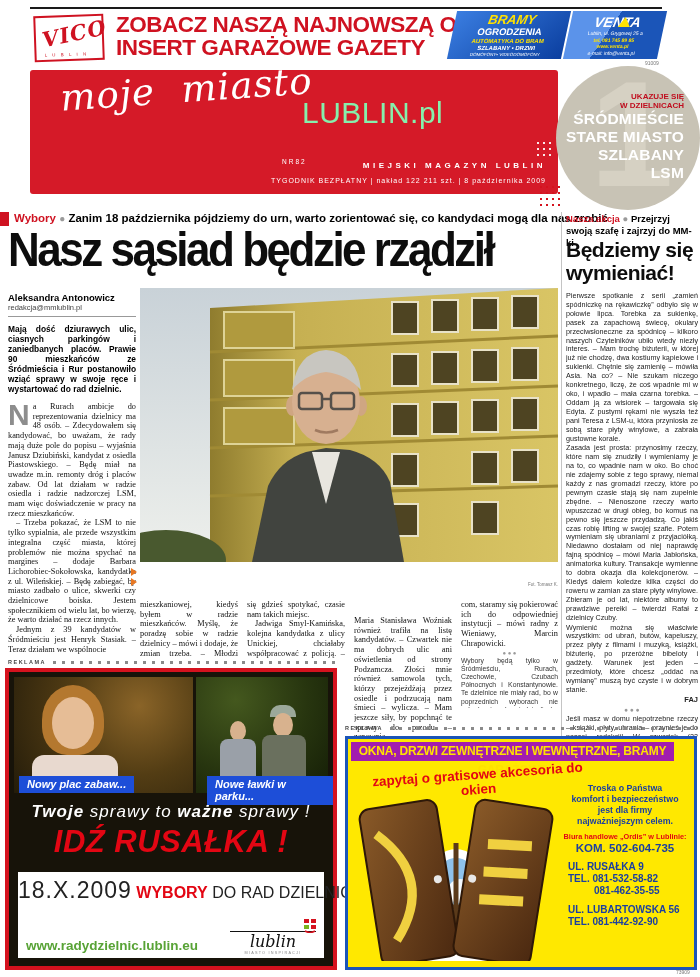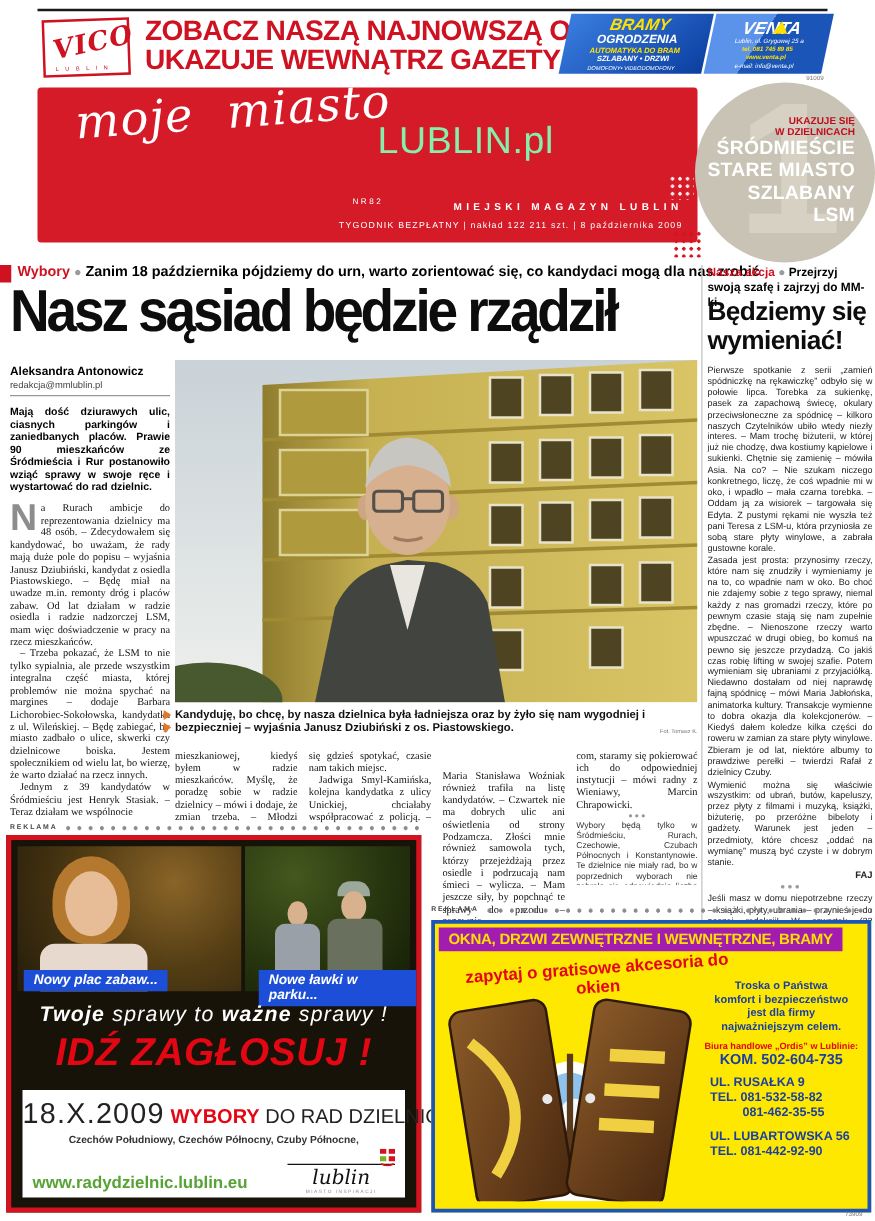--- a/index.html
+++ b/index.html
@@ -149,21 +149,21 @@
 </head>
 <body>
 
 <div class="abs" id="topline"></div>
 <div class="abs" id="vico">
   <span>VICO</span>
   <i>L U B L I N</i>
 </div>
 <div class="abs" id="top-head">
   <div>ZOBACZ NASZĄ NAJNOWSZĄ OFERTĘ</div>
-  <div>UKAZUJE WEWNĄTRZ GAZETY</div>
+  <div>INSERT GARAŻOWE GAZETY</div>
 </div>
 <div class="abs" id="bramy">
   <div class="t1">BRAMY</div>
   <div class="t2">OGRODZENIA</div>
   <div class="t3">AUTOMATYKA DO BRAM</div>
   <div class="t4">SZLABANY • DRZWI</div>
   <div class="t5">DOMOFONY• VIDEODOMOFONY</div>
 </div>
 <div class="abs" id="venta">
   <div class="brand">VENTA</div>
@@ -269,21 +269,20 @@
     <path d="M152 102 Q157 64 186 62 Q217 64 221 102 Q206 86 186 84 Q166 86 152 102 Z" fill="#c8c6c0"></path>
     <rect x="159" y="105" width="23" height="16" rx="3" fill="none" stroke="#55504a" stroke-width="2.5"></rect>
     <rect x="191" y="105" width="23" height="16" rx="3" fill="none" stroke="#55504a" stroke-width="2.5"></rect>
     <line x1="182" y1="111" x2="191" y2="111" stroke="#55504a" stroke-width="2.5"></line>
     <path d="M175 142 Q186 147 198 142" stroke="#a07a60" stroke-width="2.5" fill="none"></path>
   </svg>
 </div>
 <div class="abs tri" id="tri1"></div>
 <div class="abs tri" id="tri2"></div>
 <div class="abs" id="caption">
-  <span>Kandyduję, bo chcę, by nasza dzielnica była ładniejsza oraz by żyło się nam wygodniej i bezpieczniej – wyjaśnia Janusz Dziubiński z os. Piastowskiego.</span>
   <span class="cr">Fot. Tomasz K.</span>
 </div>
 
 <div class="abs scol" id="col2">
   <p>mieszkaniowej, kiedyś byłem w radzie mieszkańców. Myślę, że poradzę sobie w radzie dzielnicy – mówi i dodaje, że zmian trzeba. – Młodzi ludzie nie mają się gdzie podziać, potrzebują ośrodków sportowych i świetlic. Dzieciom brakuje placów zabaw. Starsze osoby też muszą</p>
 </div>
 <div class="abs scol" id="col3">
   <p>się gdzieś spotykać, czasie nam takich miejsc.</p>
   <p>Jadwiga Smyl-Kamińska, kolejna kandydatka z ulicy Unickiej, chciałaby współpracować z policją. – Po to, by mieszkańcy naszej dzielnicy przestali bać się wychodzić z domu po zmroku – mówi.</p>
 </div>
@@ -333,28 +332,27 @@
       <div class="f1"></div>
       <div class="b1"></div>
       <div class="cap"></div>
       <div class="f2"></div>
       <div class="b2"></div>
     </div>
   </div>
   <div class="glabel" id="glab1">Nowy plac zabaw...</div>
   <div class="glabel" id="glab2">Nowe ławki w parku...</div>
   <div id="slogan"><b>Twoje </b><span>sprawy  to  </span><b>ważne </b><span>sprawy !</span></div>
-  <div id="cta">IDŹ ZAGŁOSUJ !</div>
+  <div id="cta">IDŹ RUSAŁKA !</div>
   <div id="panel">
     <div class="row1">
       <span class="date">18.X.2009</span>
       <span class="wyb">WYBORY</span><span class="rad"> DO RAD DZIELNIC</span>
     </div>
     <div class="dis">
-      <div>Czechów Południowy, Czechów Północny, Czuby Północne,</div>
     </div>
     <div class="url">www.radydzielnic.lublin.eu</div>
     <div id="lublin">
       <svg width="16" height="14" viewBox="0 0 16 14">
         <rect x="2" y="0" width="5" height="4" fill="#d5121e"></rect>
           <rect x="9" y="0" width="5" height="4" fill="#d5121e"></rect>
         <rect x="2" y="6" width="5" height="4" fill="#79b41e"></rect>
           <rect x="9" y="6" width="5" height="4" fill="#d5121e"></rect>
         <path d="M3 12 Q8 15 13 12" stroke="#d5121e" stroke-width="1.6" fill="none"></path>
       </svg>

